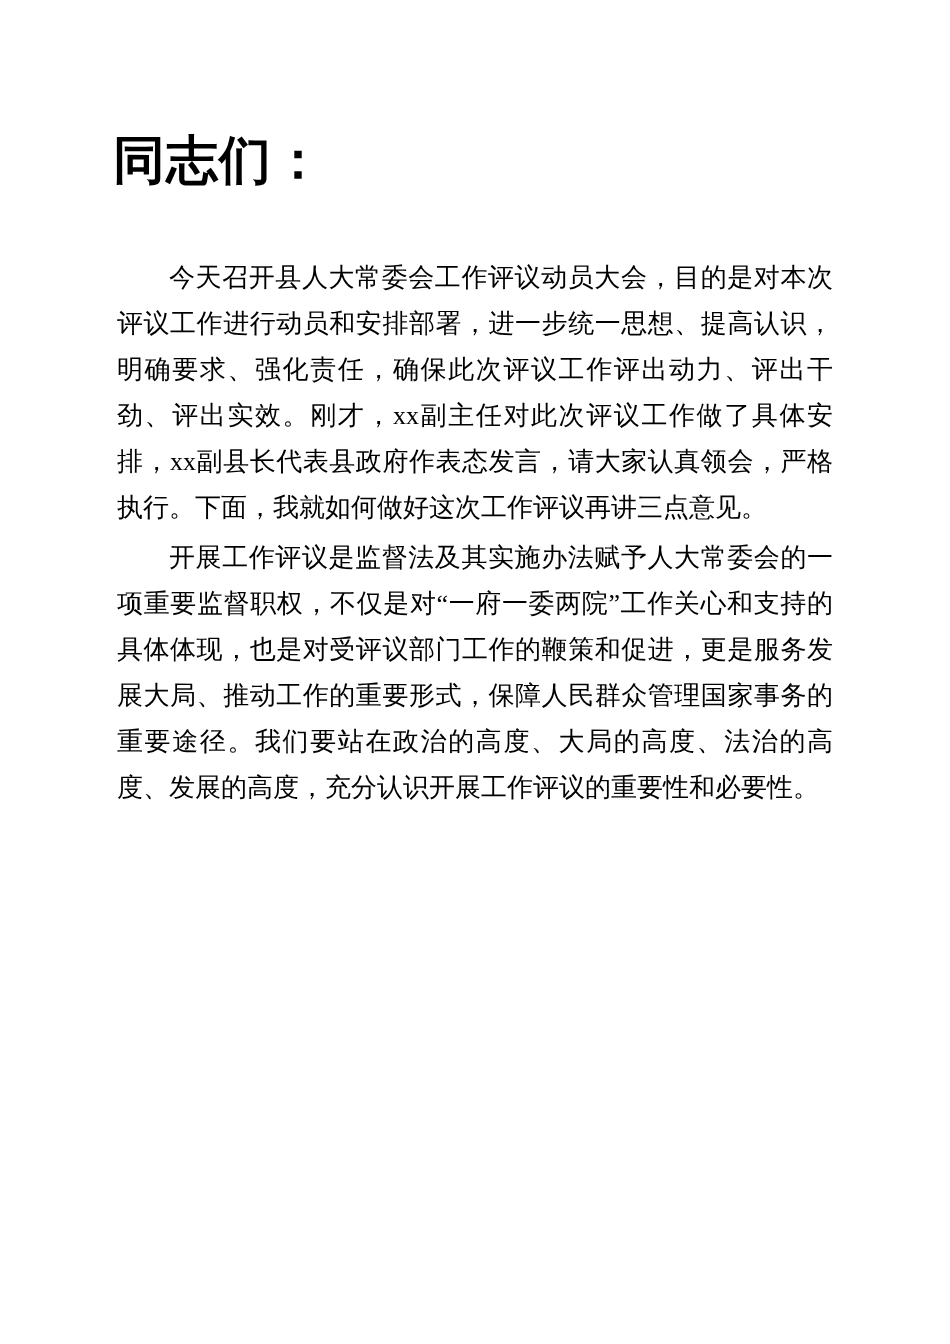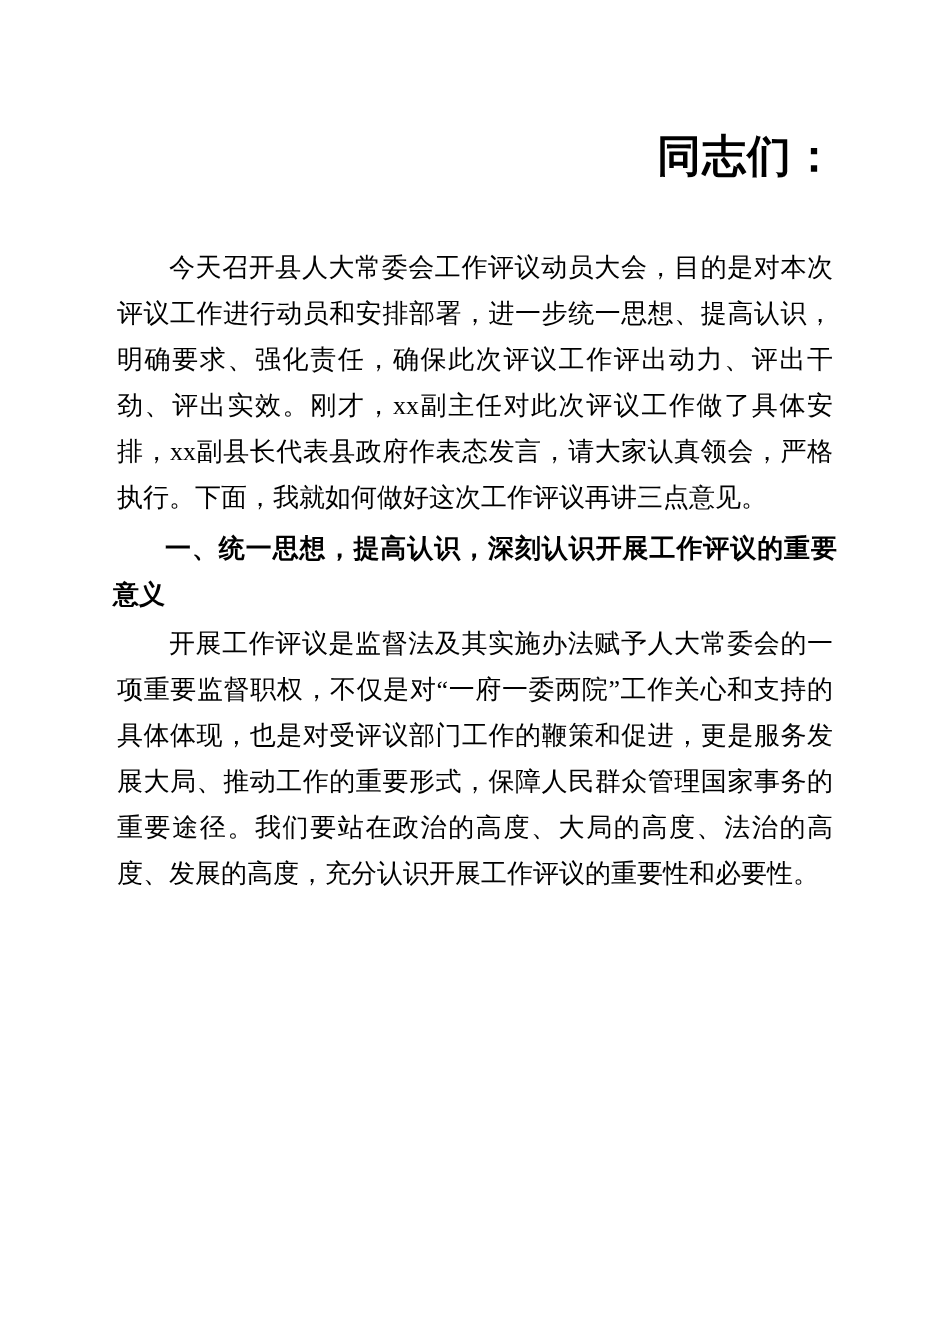--- a/index.html
+++ b/index.html
@@ -12,25 +12,25 @@
     width: 950px;
     height: 1344px;
     background: #ffffff;
     box-sizing: border-box;
     padding: 128px 113px 0 113px;
     overflow: hidden;
     color: #000000;
   }
   .doc-title {
     margin: 0 0 62px 0;
-    font-family: Liberation Sans, sans-serif;
-    font-size: 44px;
+    font-family: Liberation Serif, serif;
+    font-size: 52px;
     line-height: 1.25;
     font-weight: bold;
-    text-align: right;
+    text-align: left;
     letter-spacing: 1px;
   }
   .para {
     margin: 4px;
     font-family: "Liberation Serif", serif;
     font-size: 26px;
     line-height: 46px;
     text-indent: 2em;
     text-align: justify;
     word-break: break-all;
@@ -51,18 +51,17 @@
 </style>
 </head>
 <body>
 
 <div class="page">
 
   <h1 class="doc-title">同志们：</h1>
 
   <p class="para">今天召开县人大常委会工作评议动员大会，目的是对本次评议工作进行动员和安排部署，进一步统一思想、提高认识，明确要求、强化责任，确保此次评议工作评出动力、评出干劲、评出实效。刚才，xx副主任对此次评议工作做了具体安排，xx副县长代表县政府作表态发言，请大家认真领会，严格执行。下面，我就如何做好这次工作评议再讲三点意见。</p>
 
-  <h2 class="section-heading">一、统一思想，提高认识，深刻认识开展工作评议的重要意义</h2>
 
   <p class="para">开展工作评议是监督法及其实施办法赋予人大常委会的一项重要监督职权，不仅是对“一府一委两院”工作关心和支持的具体体现，也是对受评议部门工作的鞭策和促进，更是服务发展大局、推动工作的重要形式，保障人民群众管理国家事务的重要途径。我们要站在政治的高度、大局的高度、法治的高度、发展的高度，充分认识开展工作评议的重要性和必要性。</p>
 
 
 </div>
 
 </body></html>

